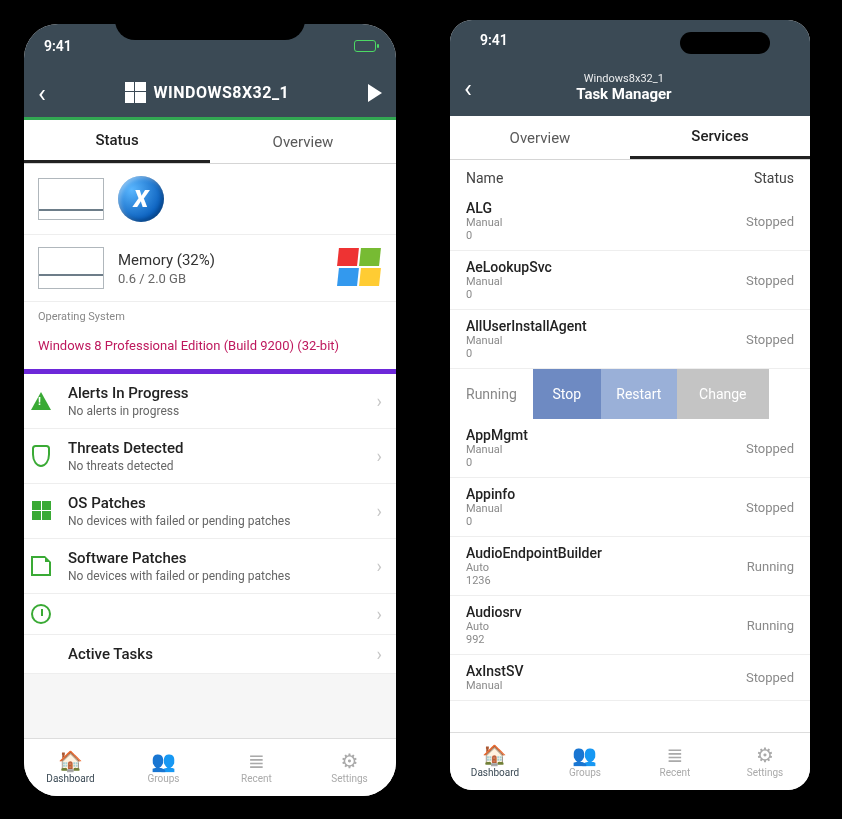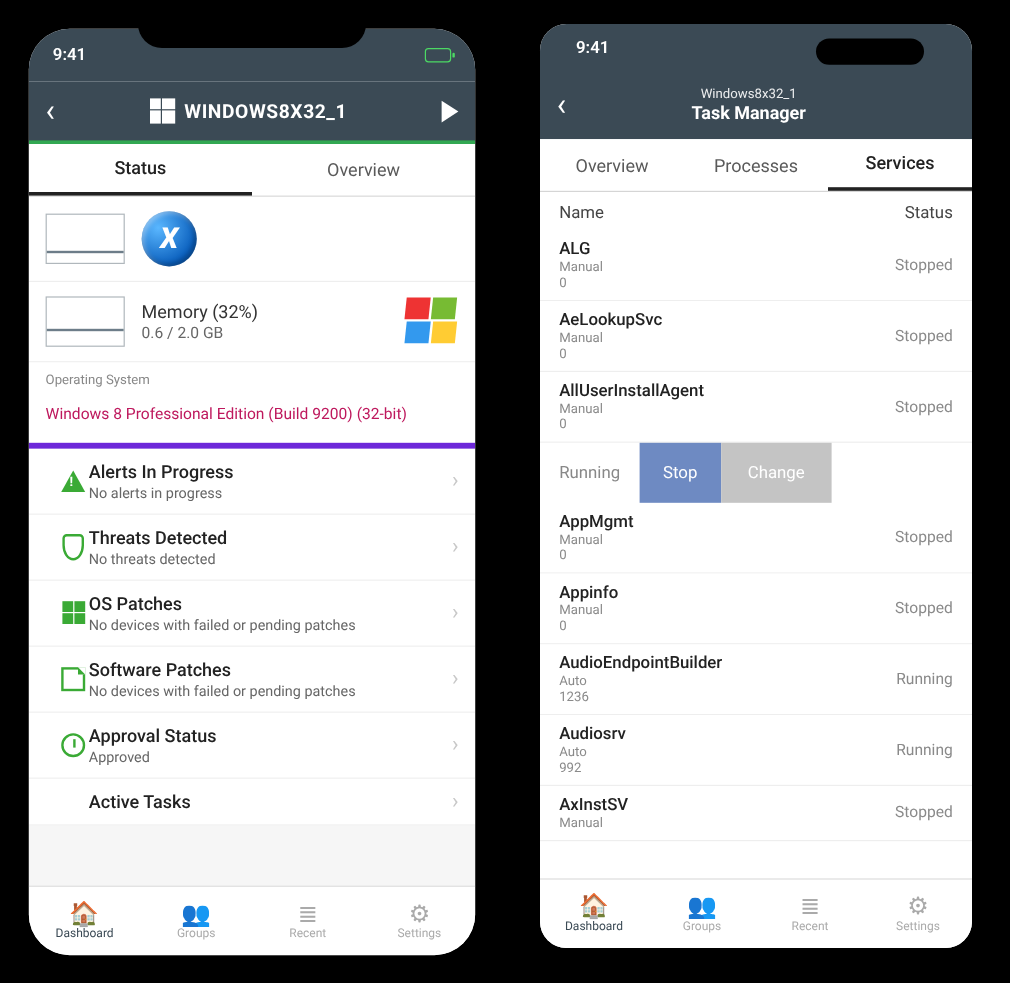--- a/index.html
+++ b/index.html
@@ -101,22 +101,22 @@
   .winflag .r{background:#e33;}  .winflag .g{background:#7b3;}
   .winflag .b{background:#39e;}  .winflag .y{background:#fc3;}
   .winflag .r{top:0;left:0;} .winflag .g{top:0;left:22px;}
   .winflag .b{top:20px;left:0;} .winflag .y{top:20px;left:22px;}
 
   .osrow { background:#fff; padding:8px 14px 14px; border-bottom:5px solid #6d28d9;}
   .osrow .lab { font-size:11px; color:#888; }
   .osrow .val { font-size:13px; color:#be185d; margin-top:14px; line-height:1.35; }
 
   .listrow {
-    background:#fff; display:flex; align-items:center; 
-    padding:10px 24px; border-bottom:1px solid #eee; position:relative;
+    background:#fff; display:flex; align-items:center; gap:14px;
+    padding:10px 4px; border-bottom:1px solid #eee; position:relative;
   }
   .listrow .iconslot { width:26px; display:flex; justify-content:center; }
   .listrow .txt .t { font-size:15px; color:#222; font-weight:500;}
   .listrow .txt .s { font-size:12px; color:#666; margin-top:2px; }
   .chev { position:absolute; right:14px; color:#c8c8c8; font-size:18px; }
 
   .svc-head { display:flex; justify-content:space-between; padding:10px 16px 6px; font-size:14px; color:#444; background:#fff; }
   .svc-row { background:#fff; padding:8px 16px; border-bottom:1px solid #eee; display:flex; justify-content:space-between; align-items:center; }
   .svc-row .left .n{ font-size:14px; color:#222; font-weight:500; }
   .svc-row .left .m{ font-size:11px; color:#8a8a8a; }
@@ -251,24 +251,20 @@
             <span class="txt">
               <div class="t">Software Patches</div>
               <div class="s">No devices with failed or pending patches</div>
             </span>
             <span class="chev">›</span>
           </div>
           <div class="listrow">
             <span class="iconslot">
               <span class="ico clock"></span>
             </span>
-            <span class="txt">
-              <div class="t">Approval Status</div>
-              <div class="s">Approved</div>
-            </span>
             <span class="chev">›</span>
           </div>
           <div class="listrow">
             <span class="iconslot"></span>
             <span class="txt">
               <div class="t">Active Tasks</div>
             </span>
             <span class="chev">›</span>
           </div>
         </div>
@@ -307,21 +303,20 @@
       <span class="back">‹</span>
       <span class="title-stack">
         <div class="small">Windows8x32_1</div>
         <div class="big">Task Manager</div>
       </span>
       <span style="width:20px"></span>
     </div>
 
     <div class="tabbar">
       <div>Overview</div>
-      <div>Processes</div>
       <div class="active">Services</div>
     </div>
 
     <div class="content" style="background:#fff">
       <div class="svc-head">
         <span>Name</span>
         <span>Status</span>
       </div>
       <div id="p2-rows" style="flex:1;overflow:hidden">
           <div class="svc-row">
@@ -344,20 +339,21 @@
             <div class="left">
               <div class="n">AllUserInstallAgent</div>
               <div class="m">Manual</div>
               <div class="p">0</div>
             </div>
             <div class="stat">Stopped</div>
           </div>
           <div class="actions">
             <div class="act-running">Running</div>
             <div class="act-stop">Stop</div>
+            <div class="act-restart">Restart</div>
             <div class="act-change">Change</div>
           </div>
           <div class="svc-row">
             <div class="left">
               <div class="n">AppMgmt</div>
               <div class="m">Manual</div>
               <div class="p">0</div>
             </div>
             <div class="stat">Stopped</div>
           </div>

